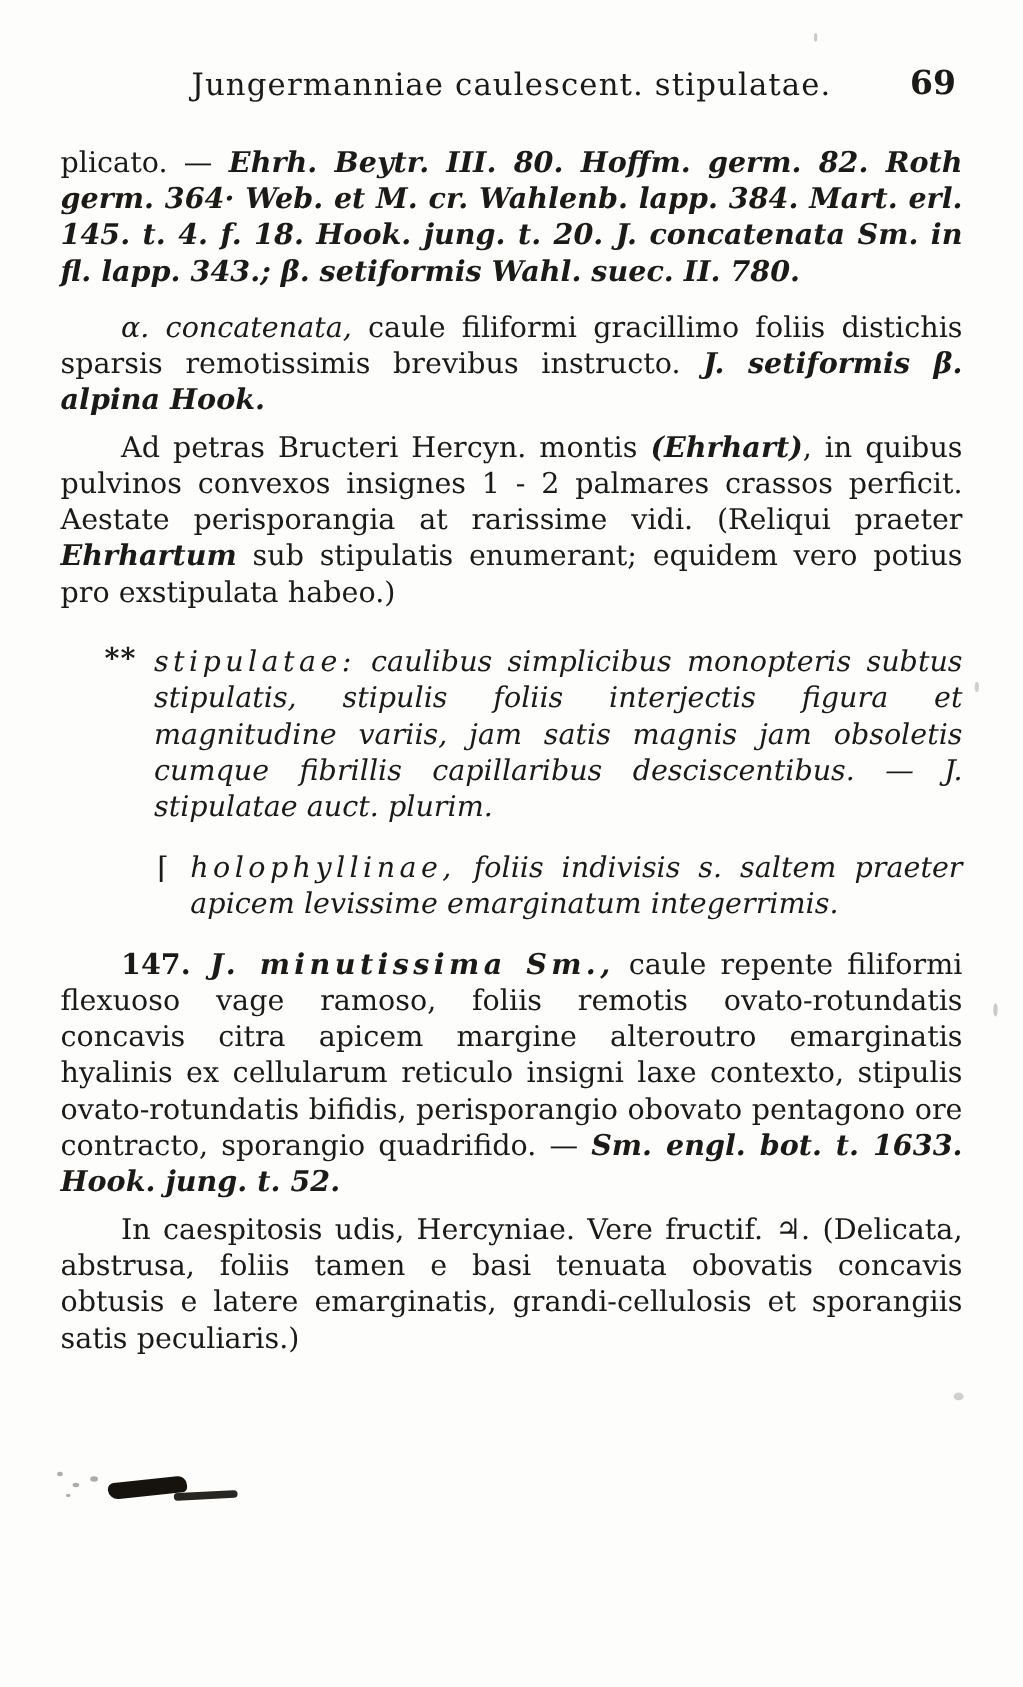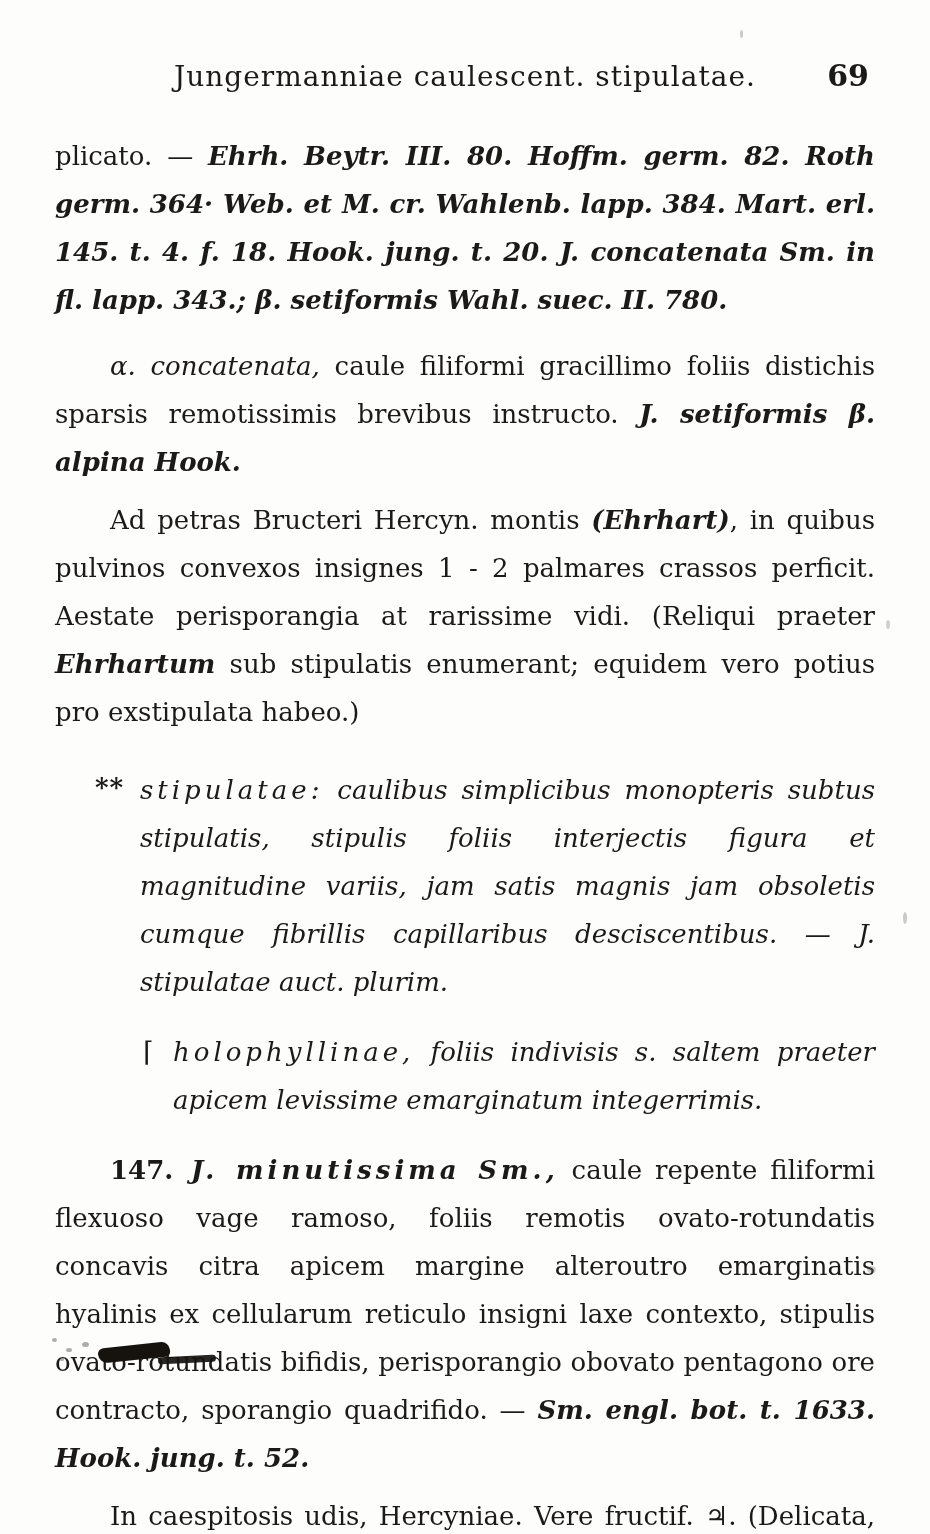--- a/index.html
+++ b/index.html
@@ -33,21 +33,21 @@
   }
   .page-number {
     position: absolute;
     right: 6px;
     top: -2px;
     font-weight: bold;
     font-size: 30px;
   }
   .para {
     font-size: 26px;
-    line-height: 48px;
+    line-height: 33px;
     text-align: justify;
     margin: 0 0 15px 0;
     text-indent: 55px;
   }
   .no-indent { text-indent: 0; }
   .mb10 { margin-bottom: 10px; }
   .mb14 { margin-bottom: 30px; }
   .mb18 { margin-bottom: 18px; }
   .mb22 { margin-bottom: 22px; }
   .sect {

